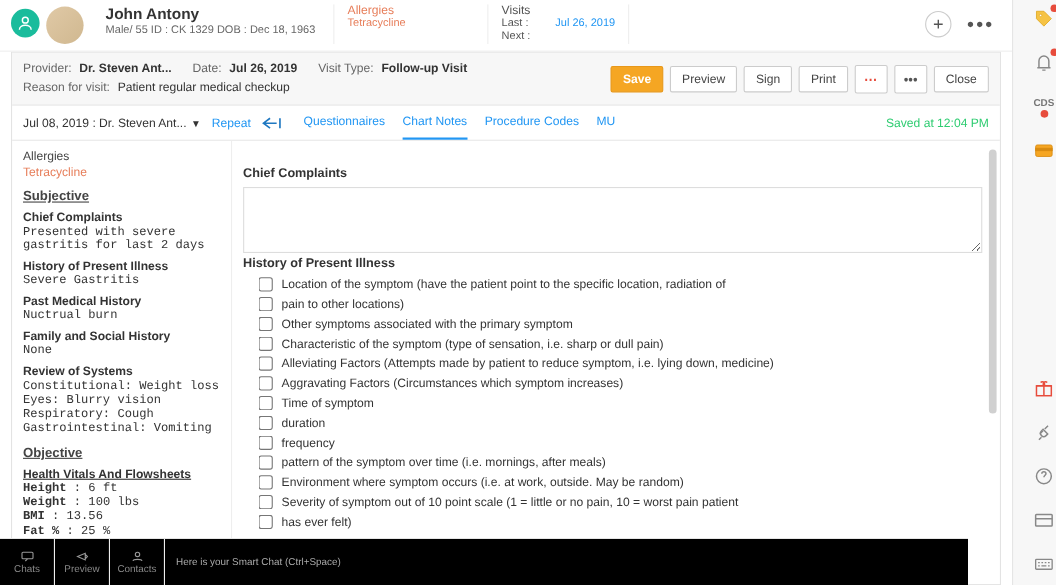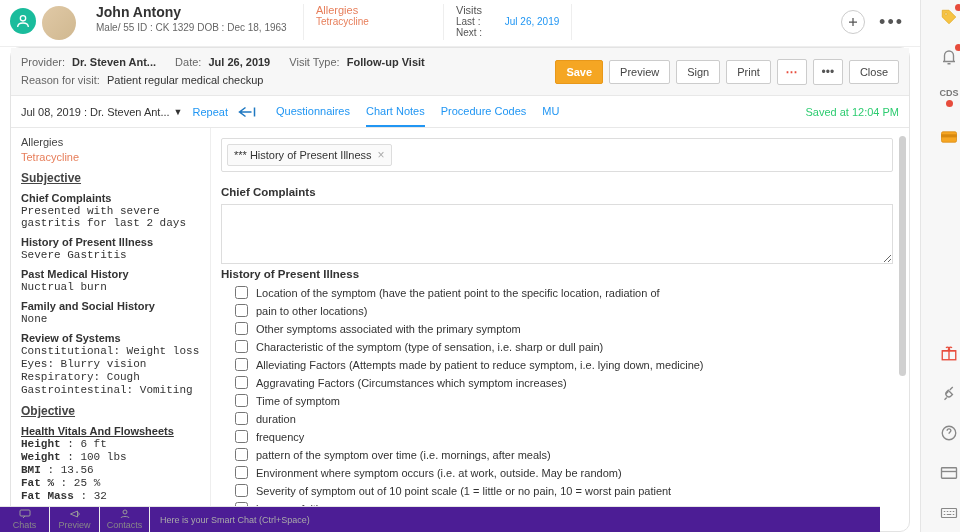--- a/index.html
+++ b/index.html
@@ -22,21 +22,21 @@
   .phead .lab { display: inline-block; min-width: 46px; color: #555; }
   .phead .lab2 { display: inline-block; min-width: 78px; color: #555; }
   .link { color: #2196f3; cursor: pointer; }
   .money { color: #1abc9c; }
   .warn { color: #e77e5a; }
   .phead .actions { margin-left: auto; display: flex; align-items: center; gap: 14px; padding-right: 6px; }
   .actbtn { width: 24px; height: 24px; border: 1px solid #ccc; border-radius: 50%; display: flex; align-items: center; justify-content: center; cursor: pointer; font-size: 14px; color: #555; }
   .dots3 { font-size: 18px; letter-spacing: 2px; color: #555; cursor: pointer; }
 
   
-  .body-wrap { margin: 0 10px; border: 1px solid #e3e3e3; border-radius: 10px; display: flex; flex-direction: column; flex: 1; min-height: 0; background: #fff; }
+  .body-wrap { margin: 0 10px; border: 1px solid #e3e3e3; border-radius: 0; display: flex; flex-direction: column; flex: 1; min-height: 0; background: #fff; }
   .visitbar { background: #f7f7f7; border-bottom: 1px solid #e8e8e8; padding: 6px 10px; display: flex; align-items: center; justify-content: space-between; }
   .visitbar .left { line-height: 1.6; }
   .visitbar .lbl { color: #666; margin-right: 4px; }
   .visitbar .val { font-weight: bold; color: #333; margin-right: 16px; }
   .visitbar .right { display: flex; align-items: center; gap: 6px; }
   .btn { border: 1px solid #ccc; background: #fff; padding: 5px 10px; border-radius: 2px; cursor: pointer; font-size: 11px; color: #444; }
   .btn-save { background: #f5a623; border-color: #e8981a; color: #fff; font-weight: bold; }
   .icbtn { border: 1px solid #ccc; background: #fff; width: 30px; height: 26px; border-radius: 2px; display: flex; align-items: center; justify-content: center; cursor: pointer; font-size: 12px; }
   .icbtn .red { color: #e74c3c; font-weight: bold; letter-spacing: 1px; }
 
@@ -67,21 +67,21 @@
   .bigta { width: 100%; height: 60px; border: 1px solid #ddd; resize: both; padding: 4px; font-family: inherit; font-size: 11px; }
   .condrow { display: flex; align-items: center; gap: 14px; margin: 10px 0; }
   .condrow select { border: 1px solid #ccc; padding: 3px 6px; font-size: 11px; min-width: 110px; height: 22px; background: #fff; }
   .checks { display: flex; flex-direction: column; gap: 5px; }
   .checks label { display: flex; align-items: center; gap: 8px; color: #333; }
   .checks input[type=checkbox] { width: 13px; height: 13px; accent-color: #2196f3; }
 
   .scrollhint { position: absolute; right: 3px; top: 8px; width: 7px; height: 240px; background: #d0d0d0; border-radius: 4px; }
 
   
-  .bottombar { position: absolute; left: 0; right: 40px; bottom: 0; height: 26px; background: #4c1d95; border-top: 1px solid #e5e5e5; display: flex; align-items: center; font-size: 9px; color: #888; }
+  .bottombar { position: absolute; left: 0; right: 40px; bottom: 0; height: 43px; background: #000000; border-top: 1px solid #e5e5e5; display: flex; align-items: center; font-size: 9px; color: #888; }
   .bottombar .bicon { width: 50px; display: flex; flex-direction: column; align-items: center; gap: 1px; border-right: 1px solid #eee; height: 100%; justify-content: center; cursor: pointer; }
   .bottombar .chatlbl { margin-left: 10px; color: #aaa; }
 
   svg { display: block; }
 </style>
 </head>
 <body>
 
 <div class="app">
   <div class="main">
@@ -210,26 +210,20 @@
           <div class="val"><b>BMI</b> : <span>13.56</span></div>
           <div class="val"><b>Fat %</b> : <span>25 %</span></div>
           <div class="val"><b>Fat Mass</b> : <span>32</span></div>
 
           <div class="sec" style="text-decoration:underline; margin-top:10px;">Physical Examination</div>
         </div>
 
         <div class="rightcol">
           <div class="scrollhint"></div>
 
-          <div class="tagbox">
-            <div class="tag">
-              <span>*** History of Present Illness</span>
-              <span class="x">×</span>
-            </div>
-          </div>
 
           <div class="sectitle">Chief Complaints</div>
           <textarea class="bigta" style=""></textarea>
 
 
           <div class="sectitle" style="margin-top:4px;">History of Present Illness</div>
           <div class="checks" style="padding-left:14px;">
             <label>
                 <input type="checkbox" style="">
                 <span>Location of the symptom (have the patient point to the specific location, radiation of</span>

